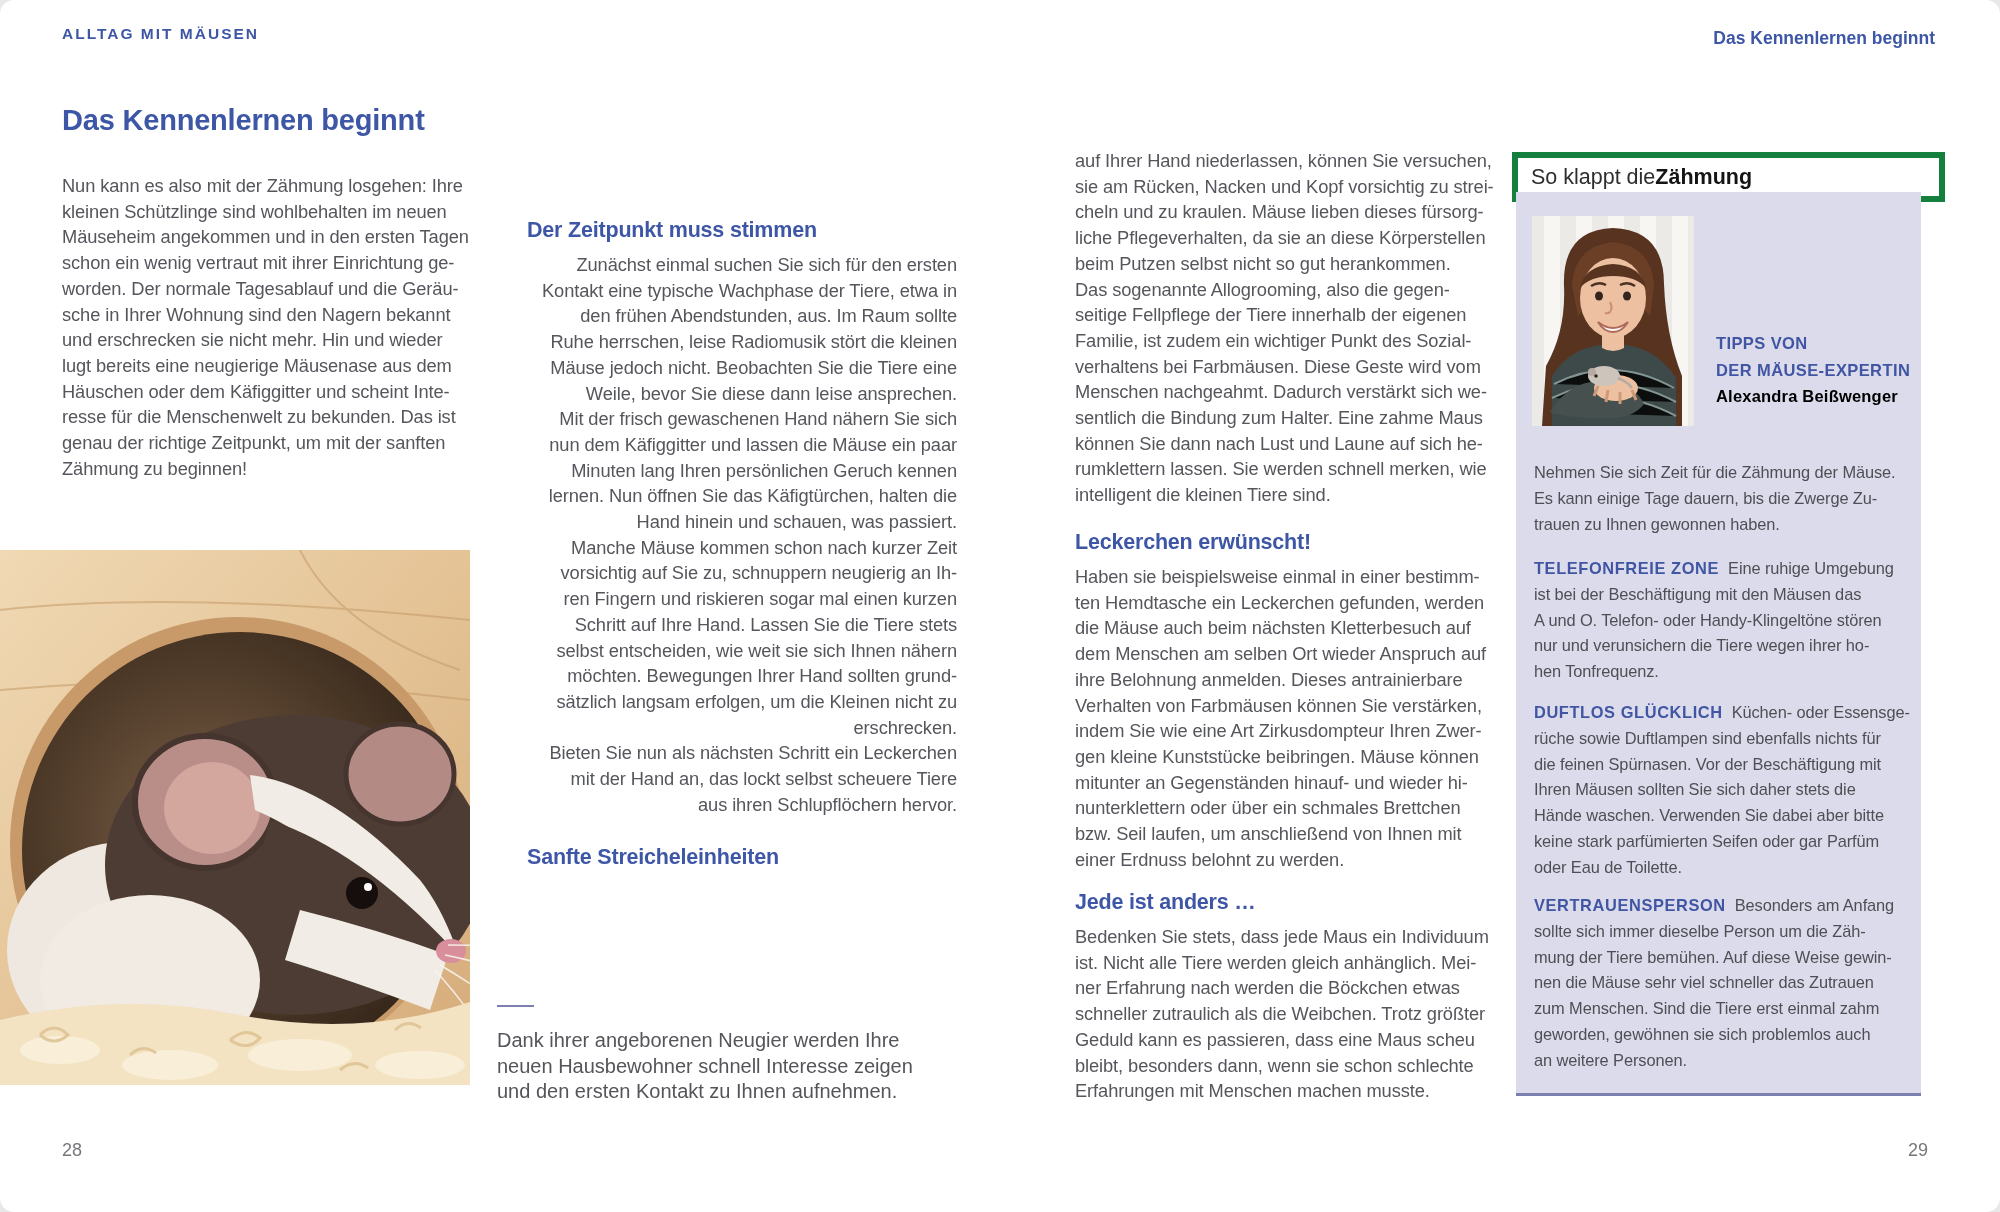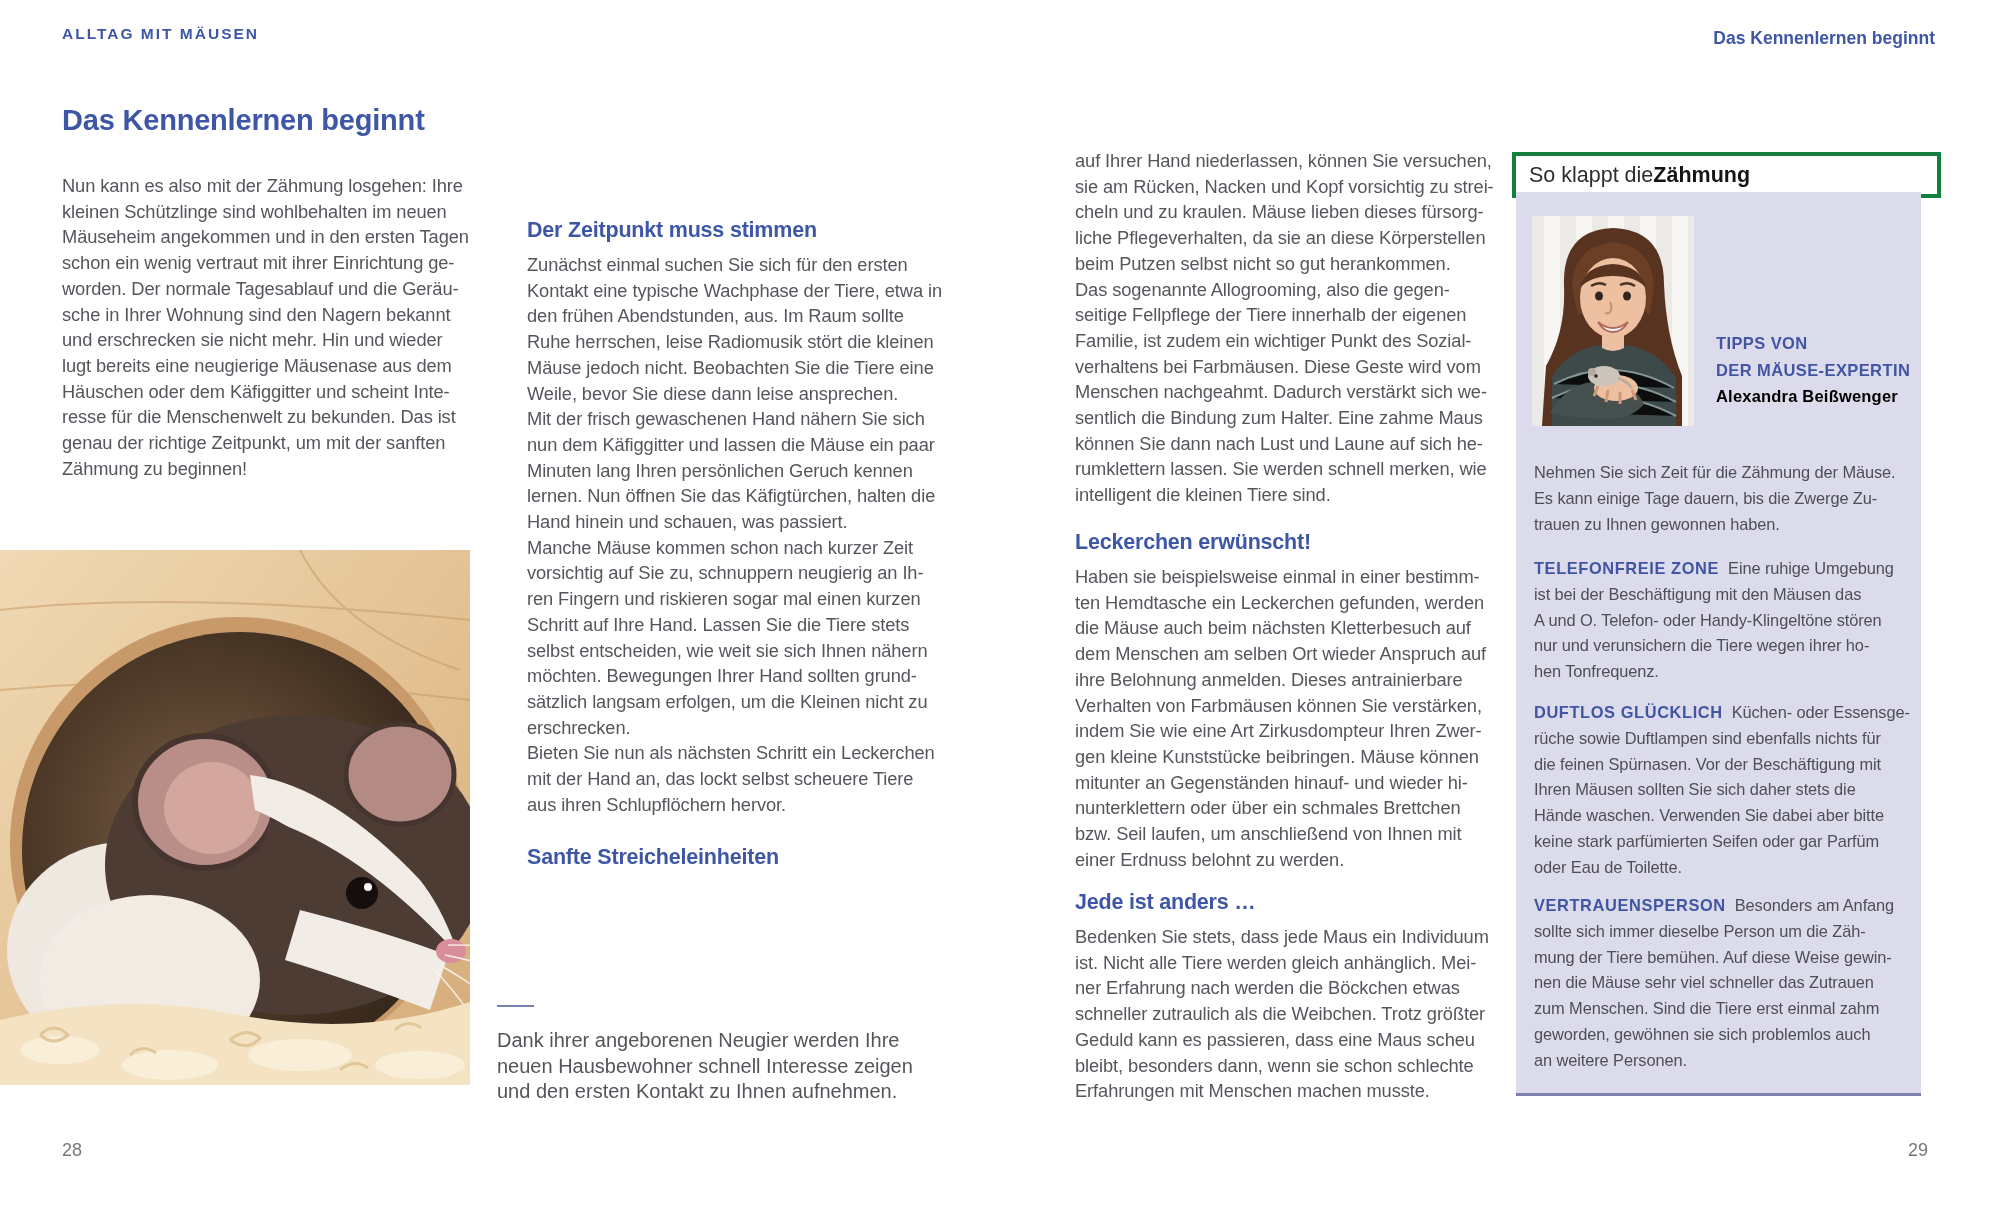--- a/index.html
+++ b/index.html
@@ -1,19 +1,20 @@
 <!DOCTYPE html>
 <html><head>
 <meta charset="utf-8">
 <style>
   html,body{margin:0;padding:0;background:#e8e8e8;}
   #spread{
     position:relative;width:2000px;height:1212px;background:#ffffff;
     font-family:"Liberation Sans",sans-serif;overflow:hidden;
     color:#55565c;
+    border-radius:14px;
   }
   .abs{position:absolute;}
   .pre{white-space:pre;}
   .kicker{
     font-size:15.5px;font-weight:bold;letter-spacing:2px;color:#3d56a6;
   }
   .running-head{
     font-size:17.5px;font-weight:bold;color:#3d56a6;text-align:right;
   }
   .page-title{
@@ -27,21 +28,21 @@
   }
   .caption{
     font-size:20px;line-height:25.5px;color:#54555a;
   }
   .caption-rule{
     width:37px;height:2px;background:#7b80ae;
   }
   .folio{font-size:18px;color:#76777b;}
   
   .sb-header{
-    background:#ffffff;border:4px solid #15803d;
+    background:#ffffff;border:6px solid #15803d;
     display:flex;align-items:center;padding-left:13px;
     font-size:21.5px;color:#2e2e31;
   }
   .sb-header .bold{font-weight:bold;color:#151517;}
   .sb-panel{
     background:#dcdbeb;border-bottom:3px solid #7b80ae;
   }
   .sb-expert-label{
     font-size:16.5px;line-height:26.5px;font-weight:bold;color:#4156a3;
     letter-spacing:0.4px;
@@ -145,21 +146,21 @@
       </g>
     </svg>
   </div>
 
   <div class="abs caption-rule" style="left:497px;top:1005px;"></div>
   <div class="abs caption pre" style="left:497px;top:1028px;width:360px;">Dank ihrer angeborenen Neugier werden Ihre
 neuen Hausbewohner schnell Interesse zeigen
 und den ersten Kontakt zu Ihnen aufnehmen.</div>
 
   <div class="abs section-heading" style="left:527px;top:218px;">Der Zeitpunkt muss stimmen</div>
-  <div class="abs body-text pre" style="left:527px;top:252px;width:430px;">Zunächst einmal suchen Sie sich für den ersten
+  <div class="abs body-text pre" style="left:527px;top:252px;width:430px;text-align:right;">Zunächst einmal suchen Sie sich für den ersten
 Kontakt eine typische Wachphase der Tiere, etwa in
 den frühen Abendstunden, aus. Im Raum sollte
 Ruhe herrschen, leise Radiomusik stört die kleinen
 Mäuse jedoch nicht. Beobachten Sie die Tiere eine
 Weile, bevor Sie diese dann leise ansprechen.
 Mit der frisch gewaschenen Hand nähern Sie sich
 nun dem Käfiggitter und lassen die Mäuse ein paar
 Minuten lang Ihren persönlichen Geruch kennen
 lernen. Nun öffnen Sie das Käfigtürchen, halten die
 Hand hinein und schauen, was passiert.

